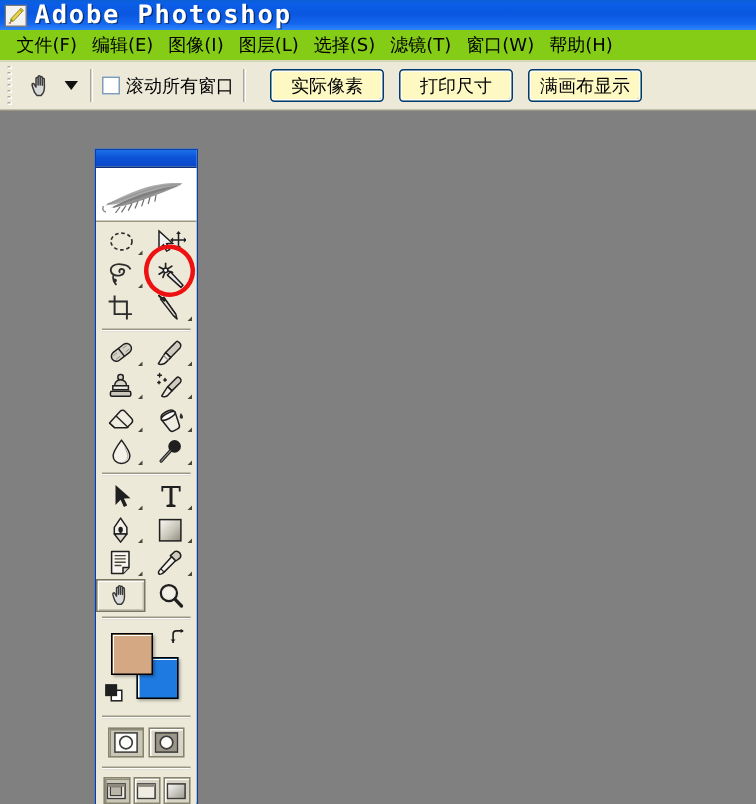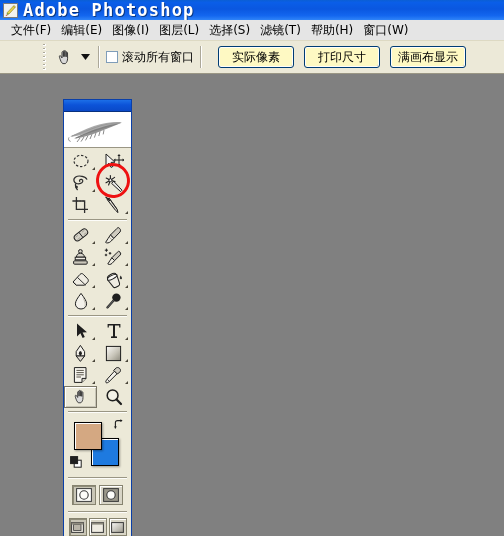--- a/index.html
+++ b/index.html
@@ -21,34 +21,34 @@
   .title-text{
     color:#ffffff;font-size:17px;font-weight:bold;letter-spacing:1.2px;
     font-family:"DejaVu Sans Mono","Liberation Mono",monospace;
     text-shadow:1px 1px 0 rgba(0,0,0,.45);
     white-space:nowrap;
   }
 
   
   .menubar{
     position:absolute;left:0;top:20px;width:504px;height:21px;
-    background:#e5e5e5;border-bottom:1px solid #ddd9c3;
+    background:#84cc16;border-bottom:1px solid #ddd9c3;
     display:flex;align-items:center;padding-left:6px;box-sizing:border-box;
   }
   .menu-item{
     font-size:12px;color:#000;padding:2px 5px;white-space:nowrap;cursor:default;
     font-family:"DejaVu Sans","Liberation Sans",sans-serif;
   }
 
   
   .optionsbar{
     position:absolute;left:0;top:41px;width:504px;height:33px;
     background:#ece9d8;
     border-bottom:1px solid #9a9684;
-    display:flex;align-items:center;box-sizing:border-box;justify-content:center;
+    display:flex;align-items:center;box-sizing:border-box;
   }
   .grip{
     width:9px;height:27px;margin-left:2px;flex:0 0 auto;
     display:flex;flex-direction:column;justify-content:center;align-items:center;gap:2px;
   }
   .grip i{display:block;width:2px;height:2px;background:#aca899;border-right:1px solid #fff;border-bottom:1px solid #fff;}
   .opt-tool{
     width:26px;height:24px;margin-left:3px;flex:0 0 auto;
     display:flex;align-items:center;justify-content:center;
   }
@@ -171,22 +171,22 @@
     <span class="title-text">Adobe Photoshop</span>
   </div>
 
   <div class="menubar">
     <div class="menu-item">文件(F)</div>
     <div class="menu-item">编辑(E)</div>
     <div class="menu-item">图像(I)</div>
     <div class="menu-item">图层(L)</div>
     <div class="menu-item">选择(S)</div>
     <div class="menu-item">滤镜(T)</div>
+    <div class="menu-item">窗口(W)</div>
     <div class="menu-item">帮助(H)</div>
-    <div class="menu-item">窗口(W)</div>
   </div>
 
   <div class="optionsbar">
     <span class="grip">
       <i></i>
         <i></i>
         <i></i>
         <i></i>
         <i></i>
         <i></i>

